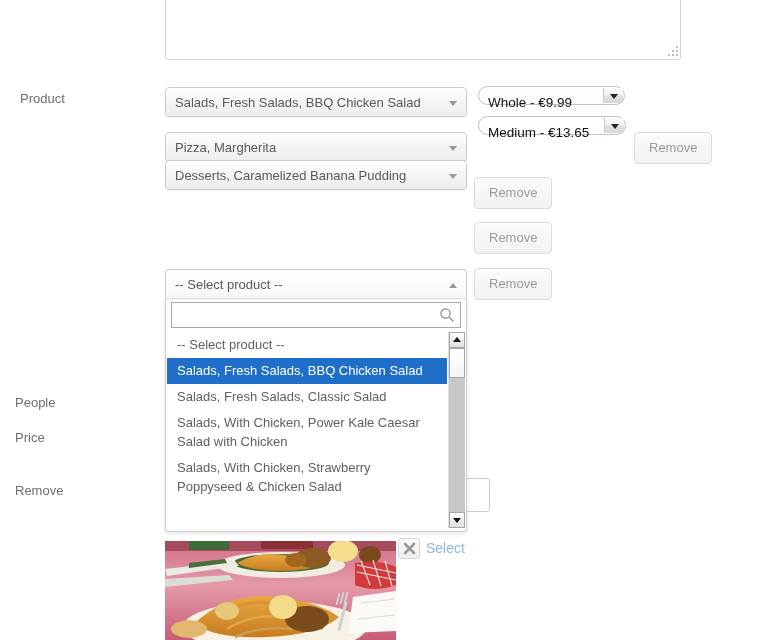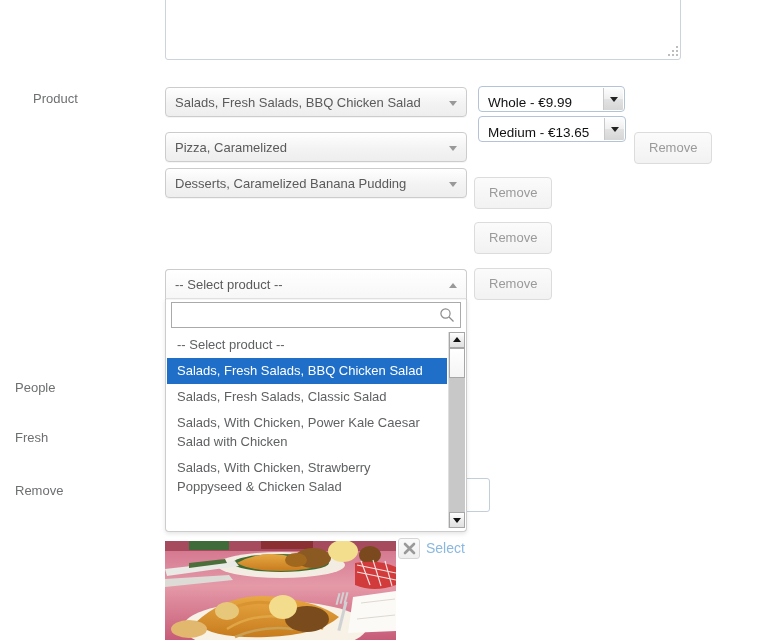--- a/index.html
+++ b/index.html
@@ -106,24 +106,24 @@
   .prod-select.open {
     border-bottom-left-radius: 0;
     border-bottom-right-radius: 0;
     border-bottom-color: #e0e0e0;
     background: linear-gradient(to bottom, #fff 0%, #f7f7f7 100%);
   }
 
   
   .price-select {
     position: absolute;
-    height: 26px;
+    height: 19px;
     box-sizing: border-box;
     border: 1px solid #b4c4d4;
-    border-radius: 4px;
+    border-radius: 10px;
     background: #ffffff;
     cursor: pointer;
   }
   .price-select .ptxt {
     position: absolute;
     left: 9px;
     top: 0;
     height: 31px;
     line-height: 31px;
     font-size: 13.5px;
@@ -351,45 +351,45 @@
     <div class="resize-grip">
       <i style="right:0;top:0;"></i>
       <i style="right:0;top:4px;"></i>
         <i style="right:4px;top:4px;"></i>
       <i style="right:0;top:8px;"></i>
         <i style="right:4px;top:8px;"></i>
         <i style="right:8px;top:8px;"></i>
     </div>
   </div>
 
-  <div class="field-label" style="left:33px; top:91px;text-align:right;">Product</div>
-  <div class="field-label" style="left:15px; top:380px;text-align:right;">People</div>
-  <div class="field-label" style="left:15px; top:430px;">Fresh</div>
+  <div class="field-label" style="left:20px; top:91px;text-align:right;">Product</div>
+  <div class="field-label" style="left:15px; top:395px;text-align:right;">People</div>
+  <div class="field-label" style="left:15px; top:430px;">Price</div>
   <div class="field-label" style="left:15px; top:483px;">Remove</div>
 
   <div class="prod-select" style="top:87px;">
     <div class="txt">Salads, Fresh Salads, BBQ Chicken Salad</div>
     <span class="caret-down"></span>
   </div>
   <div class="price-select" style="left:478px; top:86px; width:147px;">
     <div class="ptxt">Whole - €9.99</div>
     <span class="os-arrow"></span>
   </div>
 
   <div class="prod-select" style="top:132px;">
-    <div class="txt">Pizza, Caramelized</div>
+    <div class="txt">Pizza, Margherita</div>
     <span class="caret-down"></span>
   </div>
   <div class="price-select" style="left:478px; top:116px; width:148px;">
     <div class="ptxt">Medium - €13.65</div>
     <span class="os-arrow"></span>
   </div>
   <div class="btn-remove" style="left:634px; top:132px;">Remove</div>
 
-  <div class="prod-select" style="top:168px;">
+  <div class="prod-select" style="top:160px;">
     <div class="txt">Desserts, Caramelized Banana Pudding</div>
     <span class="caret-down"></span>
   </div>
   <div class="btn-remove" style="left:474px; top:177px;">Remove</div>
 
   <div class="btn-remove" style="left:474px; top:222px;">Remove</div>
 
   <div class="prod-select open" style="top:269px; z-index:61;">
     <div class="txt">-- Select product --</div>
     <span class="caret-up"></span>

